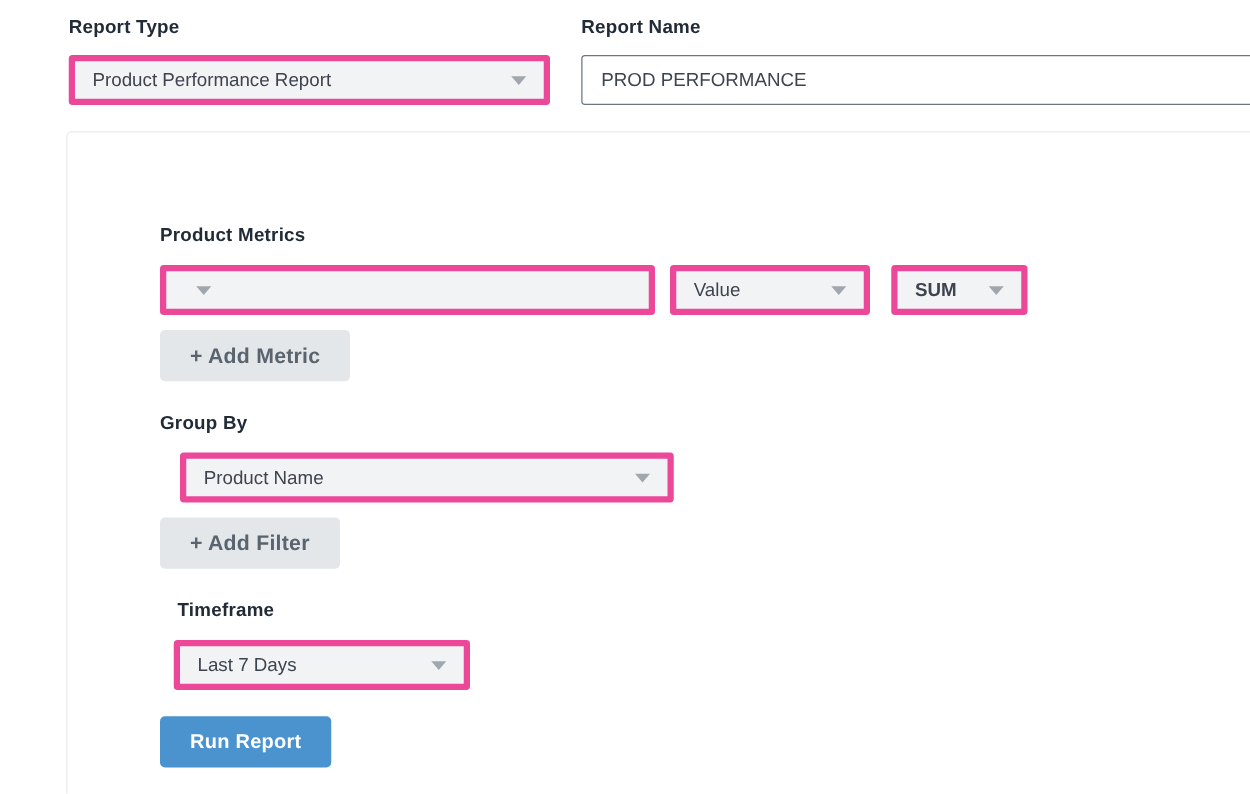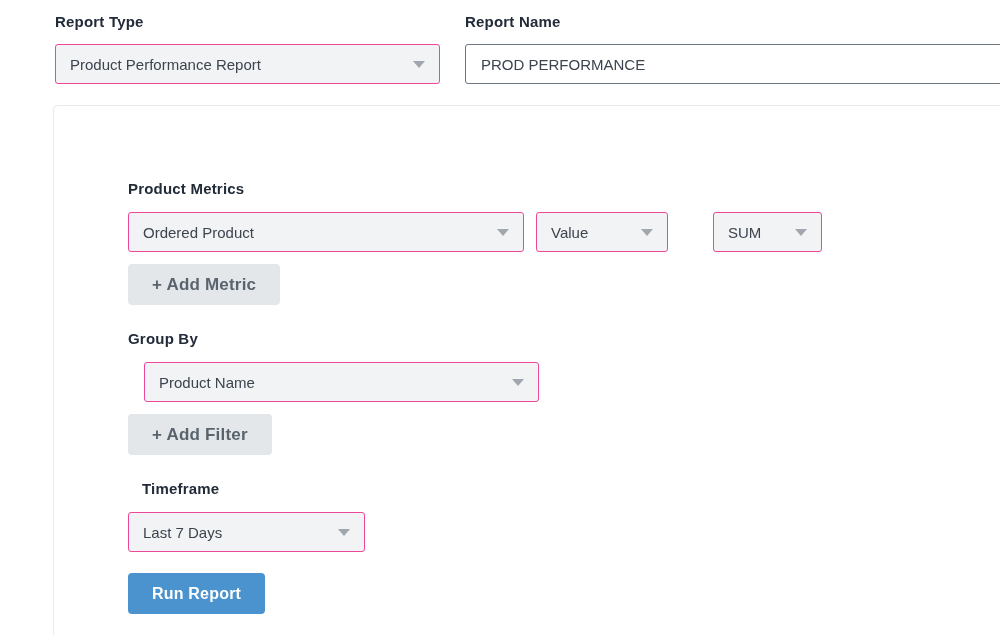--- a/index.html
+++ b/index.html
@@ -14,21 +14,21 @@
 
   
   .field-label {
     font-size: 15px;
     font-weight: 700;
     color: #222b38;
     letter-spacing: 0.2px;
   }
   .select-box {
     background: #f2f3f4;
-    border: 1px solid #ec4899;
+    border: 5px solid #ec4899;
     border-radius: 3px;
     height: 40px;
     display: flex;
     align-items: center;
     padding: 0 14px;
     cursor: pointer;
   }
   .select-box .select-text {
     font-size: 15px;
     color: #3c444f;
@@ -135,47 +135,46 @@
 <div class="abs panel">
 
 
   <div class="abs collapse-btn" style="left:937px; top:27px;">
     <span class="minus-line"></span>
   </div>
 
   <div class="abs section-label" style="left:29px; top:74px;">Product Metrics</div>
 
   <div class="abs select-box" style="left:29px; top:106px; width:396px;">
-    <span class="select-text">Ordered Product</span>
     <span class="caret"></span>
   </div>
 
-  <div class="abs select-box" style="left:437px; top:106px; width:132px;">
+  <div class="abs select-box" style="left:437px; top:106px; width:160px;">
     <span class="select-text">Value</span>
     <span class="caret"></span>
   </div>
 
-  <div class="abs select-box" style="left:614px; top:106px; width:109px;">
+  <div class="abs select-box" style="left:614px; top:106px; width:109px;font-weight:bold;">
     <span class="select-text">SUM</span>
     <span class="caret"></span>
   </div>
 
   <button class="abs gray-btn" style="left:29px; top:158px;">+ Add Metric</button>
 
   <div class="abs section-label" style="left:29px; top:224px;">Group By</div>
 
   <div class="abs select-box" style="left:45px; top:256px; width:395px;">
     <span class="select-text">Product Name</span>
     <span class="caret"></span>
   </div>
 
   <button class="abs gray-btn" style="left:29px; top:308px;">+ Add Filter</button>
 
   <div class="abs section-label" style="left:43px; top:374px;">Timeframe</div>
 
-  <div class="abs select-box" style="left:29px; top:406px; width:237px;">
+  <div class="abs select-box" style="left:40px; top:406px; width:237px;">
     <span class="select-text">Last 7 Days</span>
     <span class="caret"></span>
   </div>
 
   <button class="abs primary-btn" style="left:29px; top:467px;">Run Report</button>
 
 </div>
 
 </body></html>

